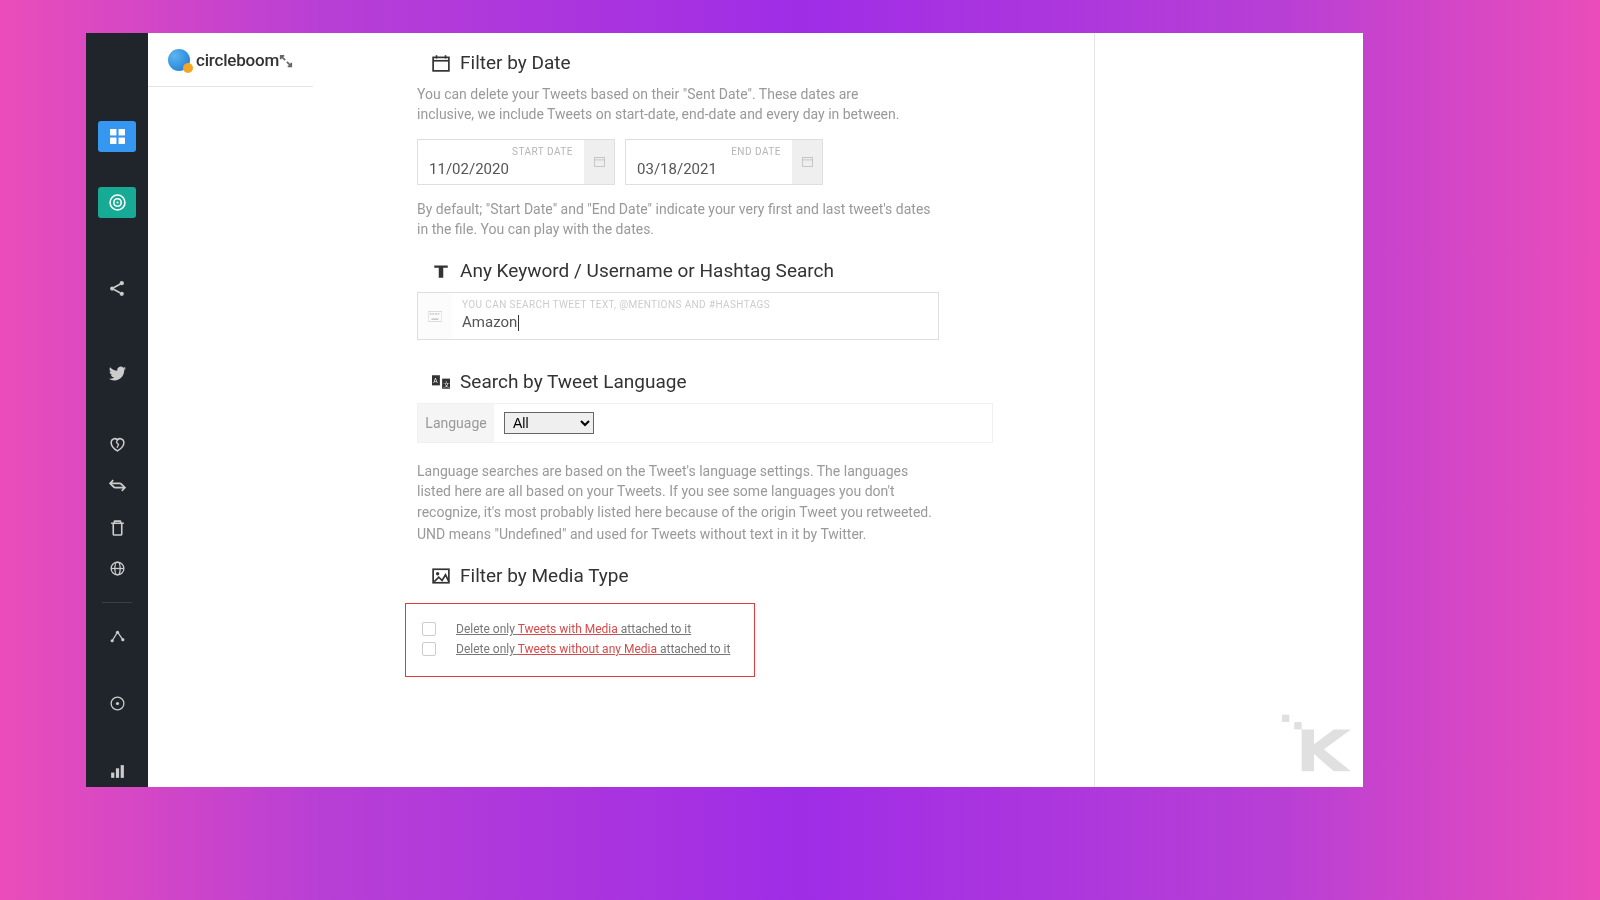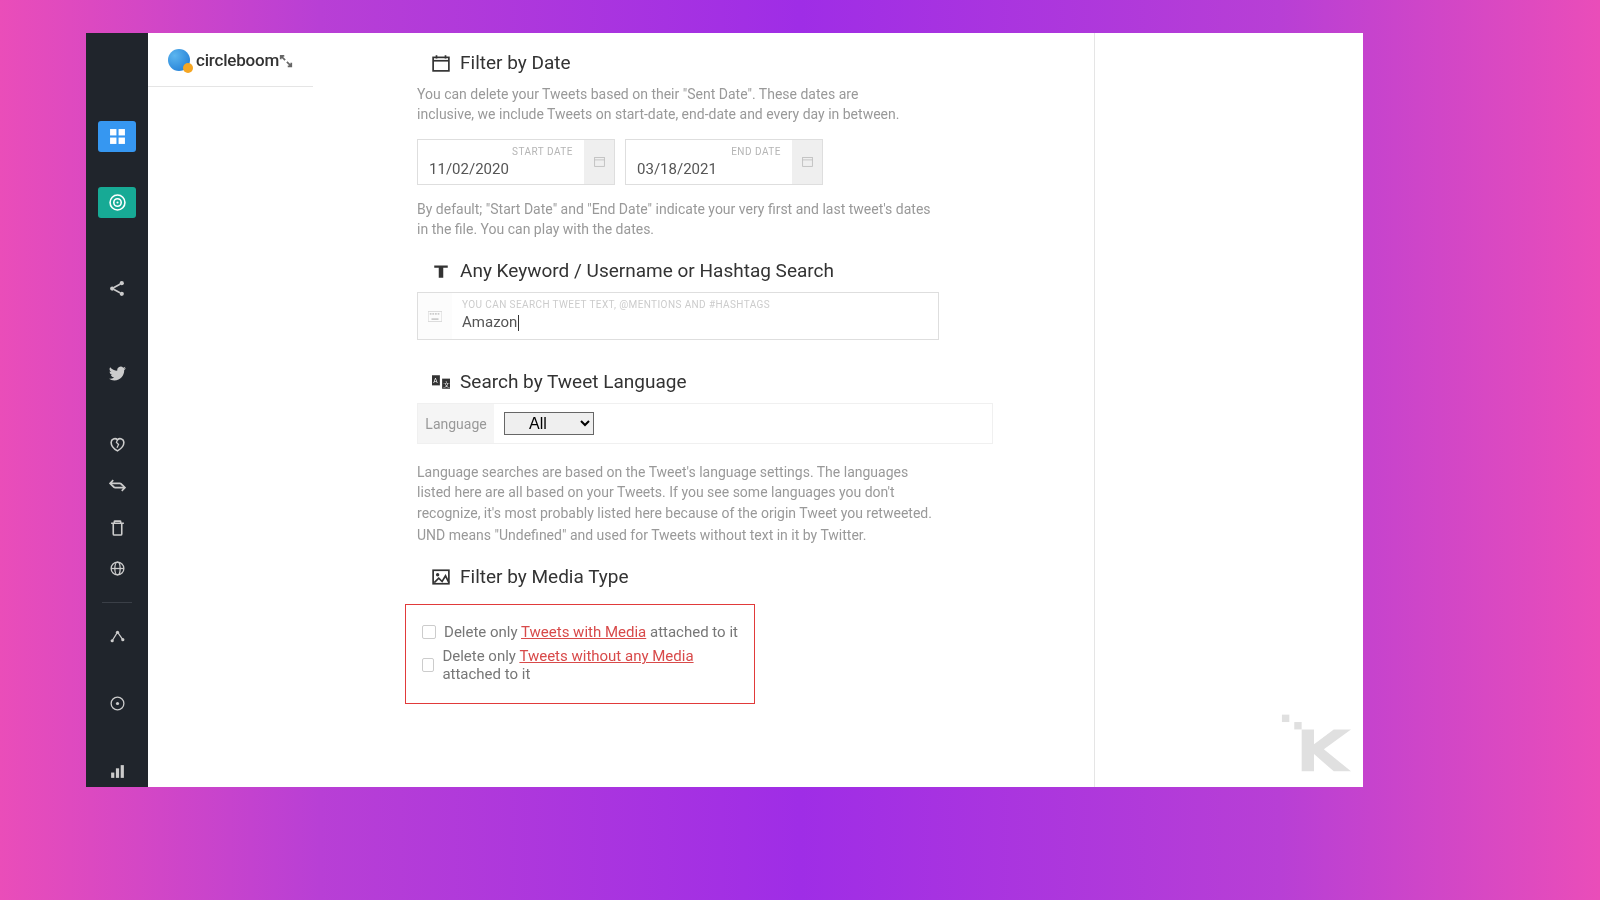--- a/index.html
+++ b/index.html
@@ -163,38 +163,39 @@
   font-size: 14px;
   width: 76px;
   display: flex;
   align-items: center;
   justify-content: center;
 }
 .lang-select-cell { flex: 1; display: flex; align-items: center; padding: 8px 10px; }
 .lang-select {
   border: 1px solid #666;
   background: #efefef;
-  font-size: 16px;
-  padding: 1px 20px;
+  font-size: 14px;
+  padding: 1px 4px;
   width: 90px;
 }
 .media-box {
   border: 1.5px solid #e13a3a;
   width: 350px;
   padding: 12px 16px 14px 16px;
   margin-top: 16px;
   margin-left: -12px;
 }
 .check-row {
   display: flex;
   align-items: center;
-  gap: 8px;
-  font-size: 15px;
+  gap: 20px;
+  font-size: 12px;
   color: #777;
   margin: 6px 0;
+  text-decoration: underline;
 }
 .check-row .cb {
   width: 14px; height: 14px;
   border: 1.5px solid #ccc;
   border-radius: 2px;
   background: #fff;
 }
 .check-row a { color: #d84a4a; text-decoration: underline; }
 .watermark {
   position: absolute;

